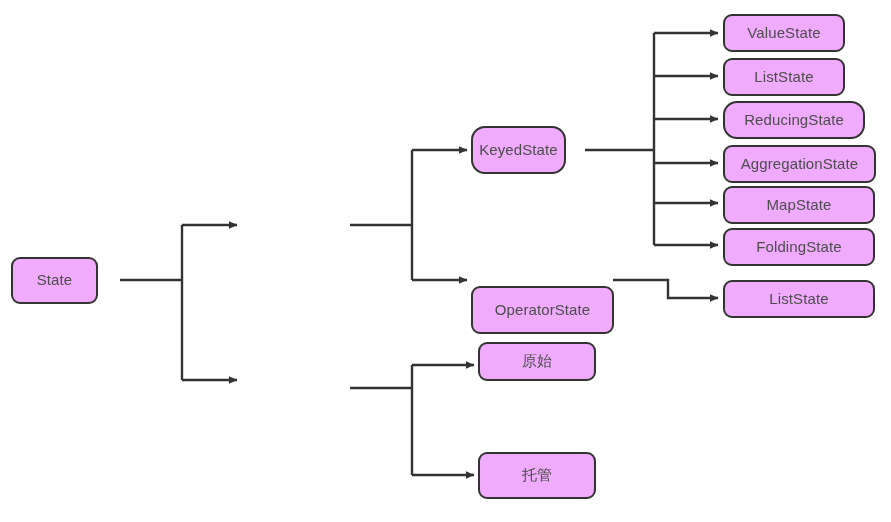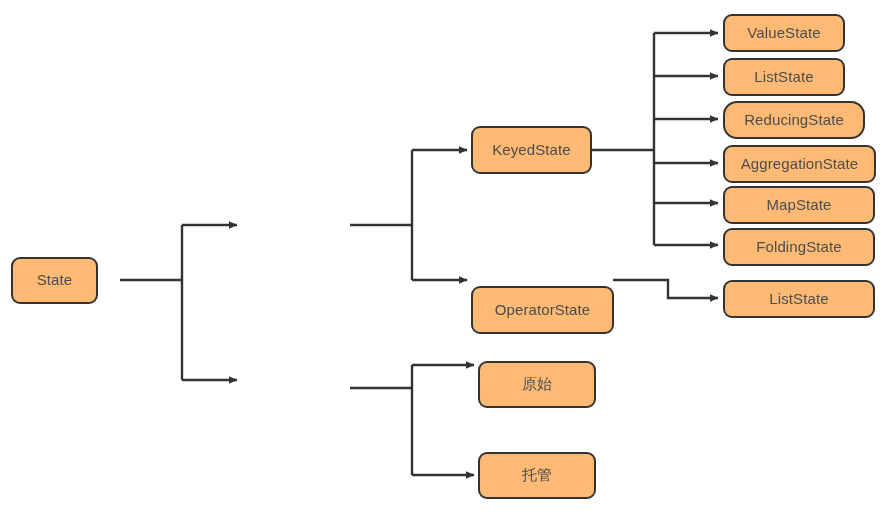--- a/index.html
+++ b/index.html
@@ -26,21 +26,21 @@
     pointer-events: none;
   }
   .node {
     position: absolute;
     box-sizing: border-box;
     display: flex;
     align-items: center;
     justify-content: center;
     text-align: center;
     color: #4d4d4d;
-    background: #fdba74;
+    background: #f0abfc;
     z-index: 2;
   }
   .box {
     border: 2px solid #333333;
     border-radius: 9px;
     font-size: 15px;
     line-height: 1.25;
     letter-spacing: 0.1px;
   }
   .box.cjk {
@@ -109,35 +109,35 @@
       <path d="M412,365 L412,475"></path>
       <path d="M412,365 L474,365" marker-end="url(#arrow)"></path>
       <path d="M412,475 L474,475" marker-end="url(#arrow)"></path>
     </g>
   </svg>
 
   <div class="node box" style="left:11px; top:257px; width:87px; height:47px;">State</div>
 
 
 
-  <div class="node box" style="left:471px; top:126px; width:121px; height:48px;">KeyedState</div>
+  <div class="node box" style="left:471px; top:126px; width:95px; height:48px;border-radius:14px;">KeyedState</div>
 
   <div class="node box" style="left:471px; top:256px; width:143px; height:48px;margin-top:30px;">OperatorState</div>
 
   <div class="node box" style="left:723px; top:14px; width:122px; height:38px;">ValueState</div>
 
   <div class="node box" style="left:723px; top:58px; width:122px; height:38px;">ListState</div>
 
   <div class="node box" style="left:723px; top:101px; width:142px; height:38px;border-radius:14px;">ReducingState</div>
 
   <div class="node box" style="left:723px; top:145px; width:153px; height:38px;">AggregationState</div>
 
   <div class="node box" style="left:723px; top:186px; width:152px; height:38px;">MapState</div>
 
   <div class="node box" style="left:723px; top:228px; width:152px; height:38px;">FoldingState</div>
 
   <div class="node box" style="left:723px; top:280px; width:152px; height:38px;">ListState</div>
 
-  <div class="node box cjk" style="left:478px; top:342px; width:118px; height:47px;margin-top:19px;">原始</div>
+  <div class="node box cjk" style="left:478px; top:342px; width:118px; height:39px;">原始</div>
 
   <div class="node box cjk" style="left:478px; top:452px; width:118px; height:47px;">托管</div>
 
 </div>
 
 </body></html>

